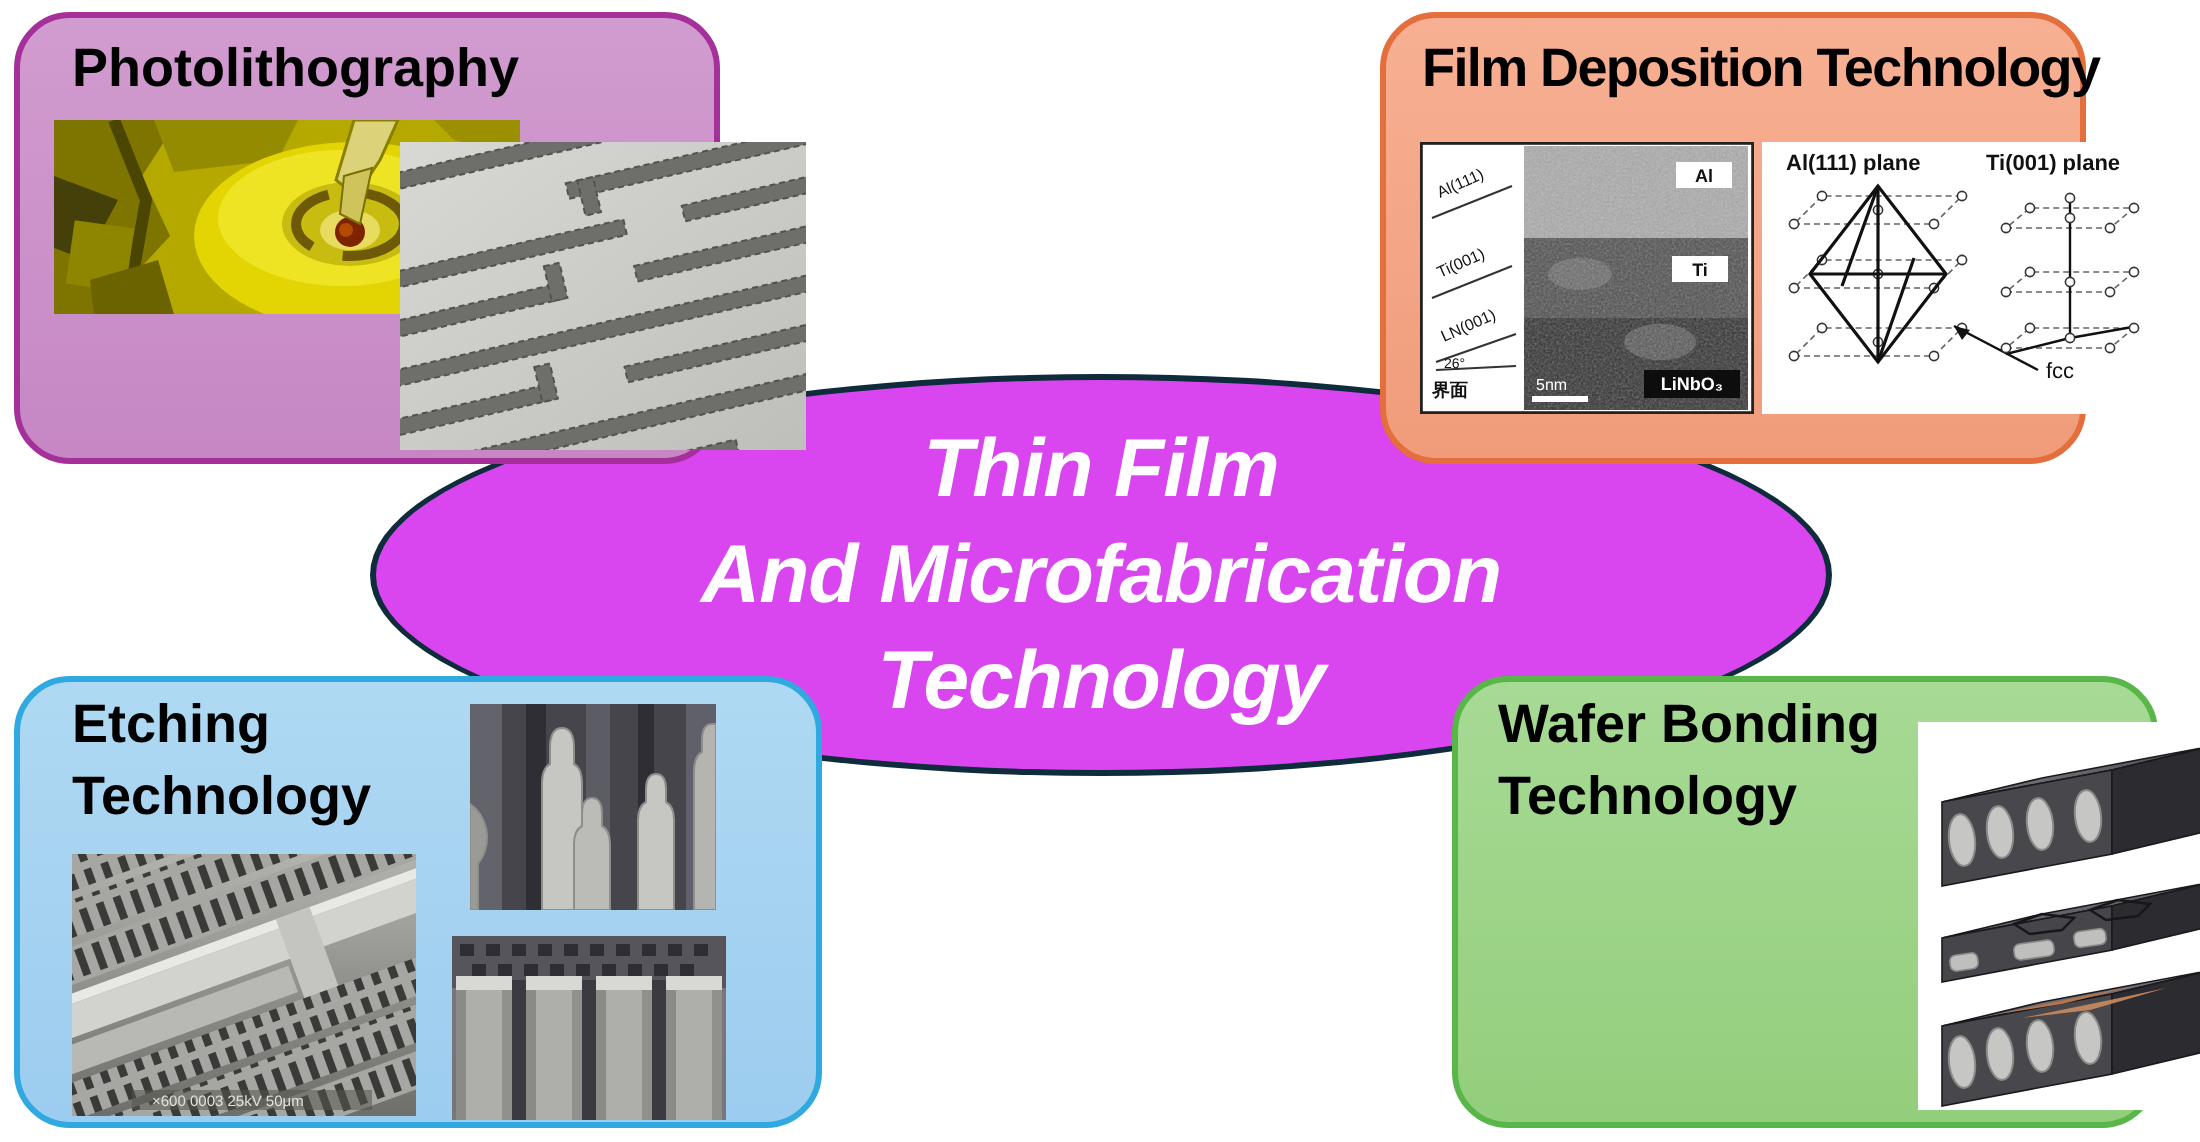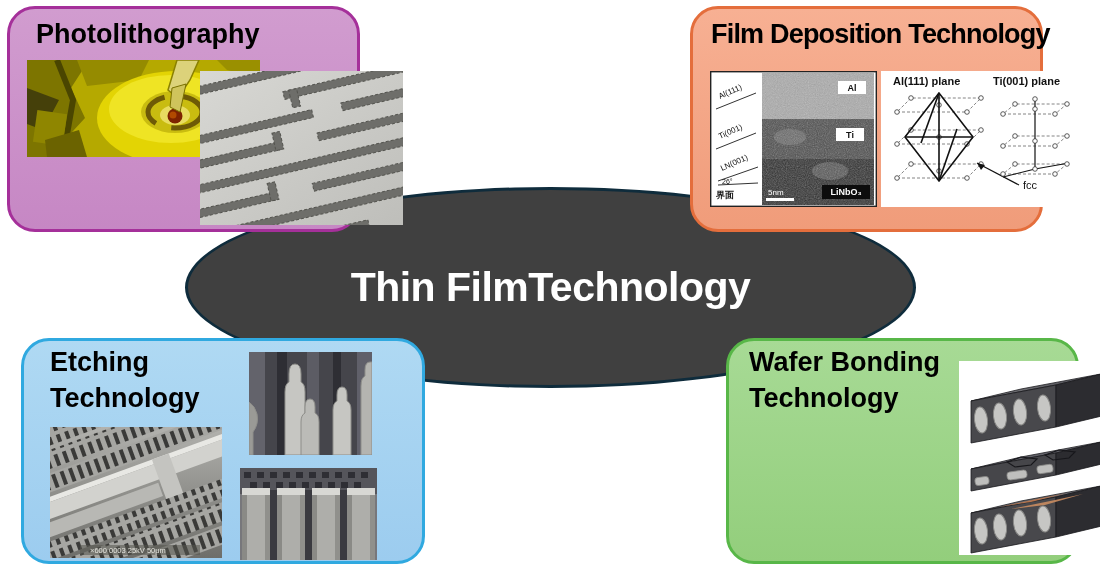--- a/index.html
+++ b/index.html
@@ -1,32 +1,32 @@
 <!DOCTYPE html>
 <html><head>
 <meta charset="utf-8">
 <style>
   html,body{margin:0;padding:0;background:#fff;}
   .stage{position:relative;width:1100px;height:571px;background:#ffffff;overflow:hidden;
          font-family:"Liberation Sans","DejaVu Sans",sans-serif;}
   
   .center-ellipse{position:absolute;left:185px;top:187px;width:731px;height:201px;
-    background:#404040;border:3px solid #0F2C3C;border-radius:50%;
-    box-sizing:border-box;z-index:1;display:flex;flex-direction:row;
-    align-items:center;justify-content:center;}
+    background:#d946ef;border:3px solid #0F2C3C;border-radius:50%;
+    box-sizing:border-box;z-index:1;display:flex;flex-direction:column;
+    align-items:center;justify-content:center;font-style:italic;}
   .center-line{color:#ffffff;font-weight:700;font-size:41px;line-height:53px;
     letter-spacing:-0.5px;white-space:nowrap;text-align:center;}
   
   .box{position:absolute;width:353px;height:226px;border-radius:28px;
     box-sizing:border-box;z-index:2;}
   .box-photo{left:7px;top:6px;background:linear-gradient(180deg,#D19CCF,#C687C4);
     border:3px solid #A5309A;}
   .box-film{left:690px;top:6px;background:linear-gradient(180deg,#F7B093;,#F09C7A);
     background:linear-gradient(180deg,#F7B093,#F09C7A);border:3px solid #E46E3C;}
-  .box-etch{left:21px;top:338px;width:404px;background:linear-gradient(180deg,#AFD9F3,#9CCCEF);
+  .box-etch{left:7px;top:338px;width:404px;background:linear-gradient(180deg,#AFD9F3,#9CCCEF);
     border:3px solid #30A9E0;}
   .box-bond{left:690px;top:338px;background:linear-gradient(180deg,#A7DA95,#93CE7C);
     border:3px solid #58B748;margin-left:36px;}
   .box-title{position:absolute;color:#000;font-weight:700;font-size:27px;
     white-space:nowrap;}
   .t-photo{left:26px;top:10px;}
   .t-film{left:18px;top:10px;letter-spacing:-0.8px;text-align:center;}
   .t-etch1{left:26px;top:6px;}
   .t-etch2{left:26px;top:42px;}
   .t-bond1{left:20px;top:6px;}
@@ -34,20 +34,21 @@
   .fig{position:absolute;display:block;}
   svg text{font-family:"Liberation Sans","DejaVu Sans",sans-serif;}
 </style>
 </head>
 <body>
 
 <div class="stage">
 
   <div class="center-ellipse">
     <div class="center-line">Thin Film</div>
+    <div class="center-line">And Microfabrication</div>
     <div class="center-line">Technology</div>
   </div>
 
   <div class="box box-photo">
     <div class="box-title t-photo">Photolithography</div>
 
     <svg class="fig" style="left:17px;top:51px;" width="233" height="97" viewBox="0 0 233 97" preserveAspectRatio="none">
       <rect width="233" height="97" fill="#B5A900"></rect>
       <polygon points="0,0 62,0 44,28 58,58 22,97 0,97" fill="#7D7500"></polygon>
       <polygon points="0,28 32,40 16,70 0,64" fill="#45400A"></polygon>

